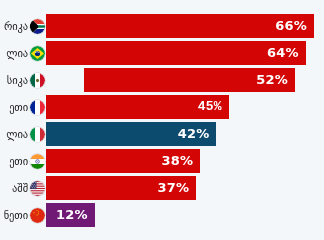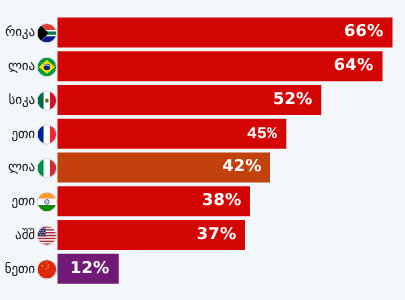--- a/index.html
+++ b/index.html
@@ -160,21 +160,21 @@
                 <rect width="10" height="30" fill="#006847"></rect>
                 <rect x="10" width="10" height="30" fill="#fff"></rect>
                 <rect x="20" width="10" height="30" fill="#ce1126"></rect>
                 <ellipse cx="15" cy="15" rx="3" ry="3.4" fill="#8f5b2a"></ellipse>
                 <ellipse cx="15" cy="15" rx="1.7" ry="2" fill="#2e7d32"></ellipse>
               </g>
             </svg>
           </span>
         </div>
         <div class="bar-zone">
-          <div class="bar" style="width: 211.059px; background: rgb(212, 5, 5);">
+          <div class="bar" style="width: 211.059px; background: rgb(212, 5, 5); margin-left: 38px;">
             <span class="bar-value">52%</span>
           </div>
         </div>
       </div>
       <div class="row">
         <div class="label-zone">
           <span class="cat-name">ეთი</span>
           <span class="flag">
             <svg viewBox="0 0 30 30">
               <defs>
@@ -208,21 +208,21 @@
               </defs>
               <g clip-path="url(#cIT)">
                 <rect width="10" height="30" fill="#009246"></rect>
                 <rect x="10" width="10" height="30" fill="#fff"></rect>
                 <rect x="20" width="10" height="30" fill="#ce2b37"></rect>
               </g>
             </svg>
           </span>
         </div>
         <div class="bar-zone">
-          <div class="bar" style="width: 170.471px; background: #c2410c; text-align: right;">
+          <div class="bar" style="width: 170.471px; background: #0c4a6e; text-align: right;">
             <span class="bar-value">42%</span>
           </div>
         </div>
       </div>
       <div class="row">
         <div class="label-zone">
           <span class="cat-name">ეთი</span>
           <span class="flag">
             <svg viewBox="0 0 30 30">
               <defs>

